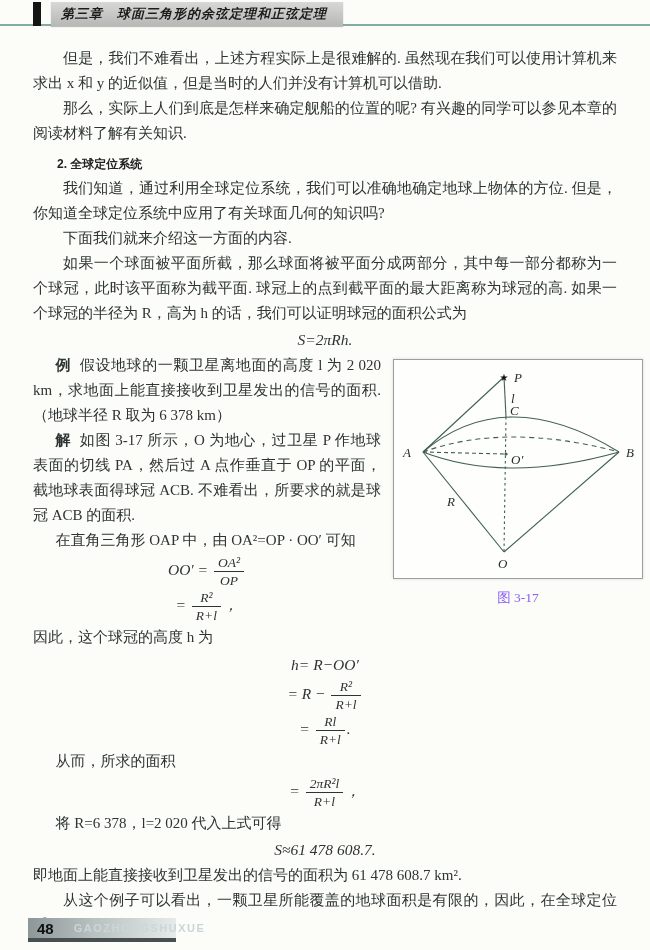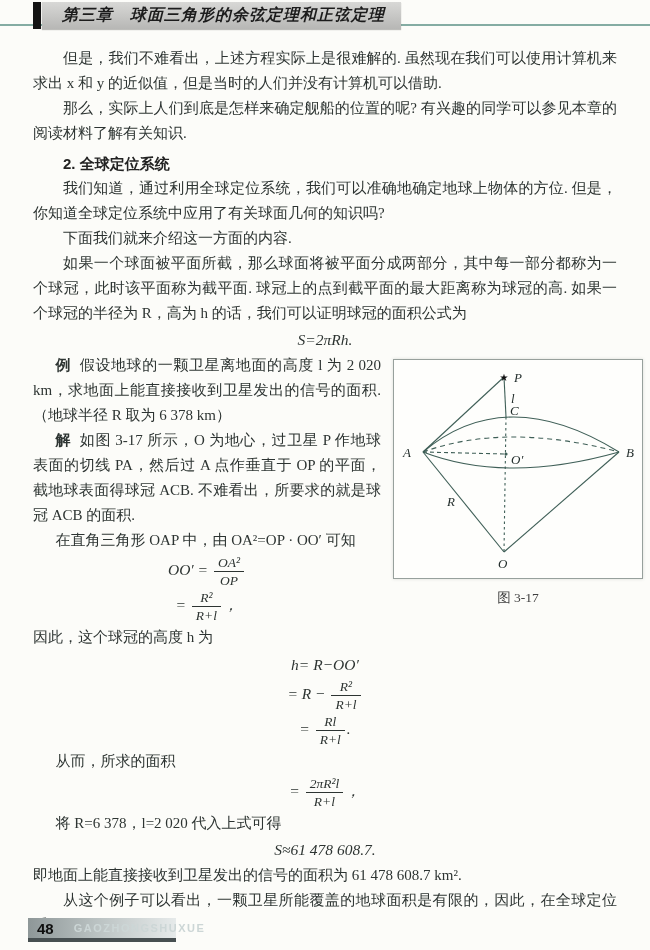--- a/index.html
+++ b/index.html
@@ -10,57 +10,57 @@
     color:#2d3432;
     position:relative;
     overflow:hidden;
   }
   
   .header{position:relative;height:34px;}
   .header-rule{position:absolute;left:0;top:24px;width:650px;height:2px;background:#84aca3;}
   .chapter-row{position:absolute;left:33px;top:2px;display:flex;align-items:stretch;}
   .black-tab{width:8px;background:#141414;}
   .chapter-box{
-    margin-left:1px;
+    margin-left:10px;
     background:linear-gradient(180deg,#d8d8d6,#b7b7b5);
-    padding:3px 16px 3px 20px;
+    padding:3px 16px 3px 10px;
     font-family:"Liberation Sans", sans-serif;
     font-weight:bold;font-style:italic;
-    font-size:16px;color:#1c1c1c;
+    font-size:13px;color:#1c1c1c;
     letter-spacing:1px;
     box-shadow:0 1px 1px rgba(0,0,0,.25);
     white-space:nowrap;
   }
   
   .main{padding:12px 33px 0 33px;font-size:15px;line-height:25px;text-align:justify;}
   p.para{margin:0;text-indent:2em;}
   p.noindent{text-indent:0;}
   p.smallindent{text-indent:1.5em;}
   h3.sec{
     margin:8px 0 2px 0;
     font-family:"Liberation Sans", sans-serif;
-    font-size:15px;line-height:20px;
+    font-size:12px;line-height:20px;
     color:#222;text-indent:2em;font-weight:bold;
   }
   
   .formula{ text-align:center; font-style:italic; font-size:15.5px; margin:1px 0; }
   .fline{ margin:2px 0; line-height:25px; }
   .frac{display:inline-block;vertical-align:middle;line-height:15px;font-size:13.5px;padding:0 2px;}
   .frac .num{display:block;padding:0 4px 1px 4px;border-bottom:1px solid #2d3432;}
   .frac .den{display:block;padding:1px 4px 0 4px;}
   .clearfig{clear:right;}
   
   .figure-wrap{float:right;width:250px;margin:6px -26px 2px 12px;}
   .figure-box{
     width:248px;height:218px;
     border:1px solid #97a09c;
     background:#fefefc;
     box-shadow:0 0 3px rgba(120,130,125,.25);
   }
-  .figure-caption{text-align:center;font-size:13.5px;margin-top:6px;color:#404040;font-style:normal;}
+  .figure-caption{text-align:center;font-size:13.5px;margin-top:6px;color:#8b5cf6;font-style:normal;}
   
   .footer-bar{
     position:absolute;left:28px;bottom:8px;
     width:148px;height:20px;
     background:linear-gradient(90deg,#8e9798 0%,#b9c1c1 45%,#e6eaea 100%);
     border-bottom:4px solid #474f51;
     display:flex;align-items:center;
   }
   .page-num{
     font-family:"Liberation Sans", sans-serif;

